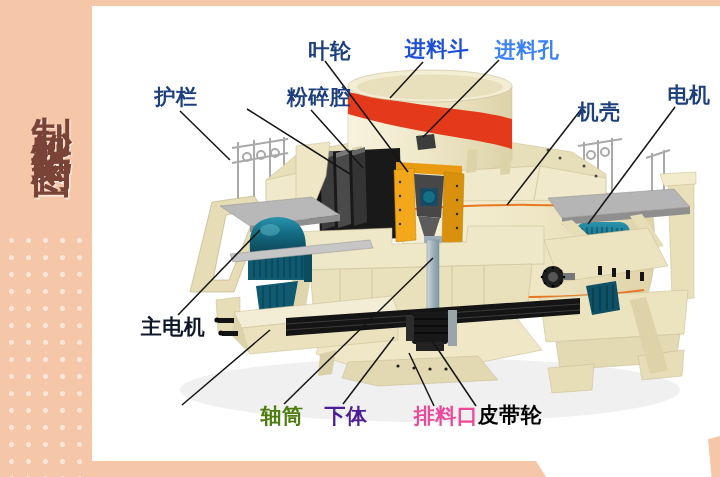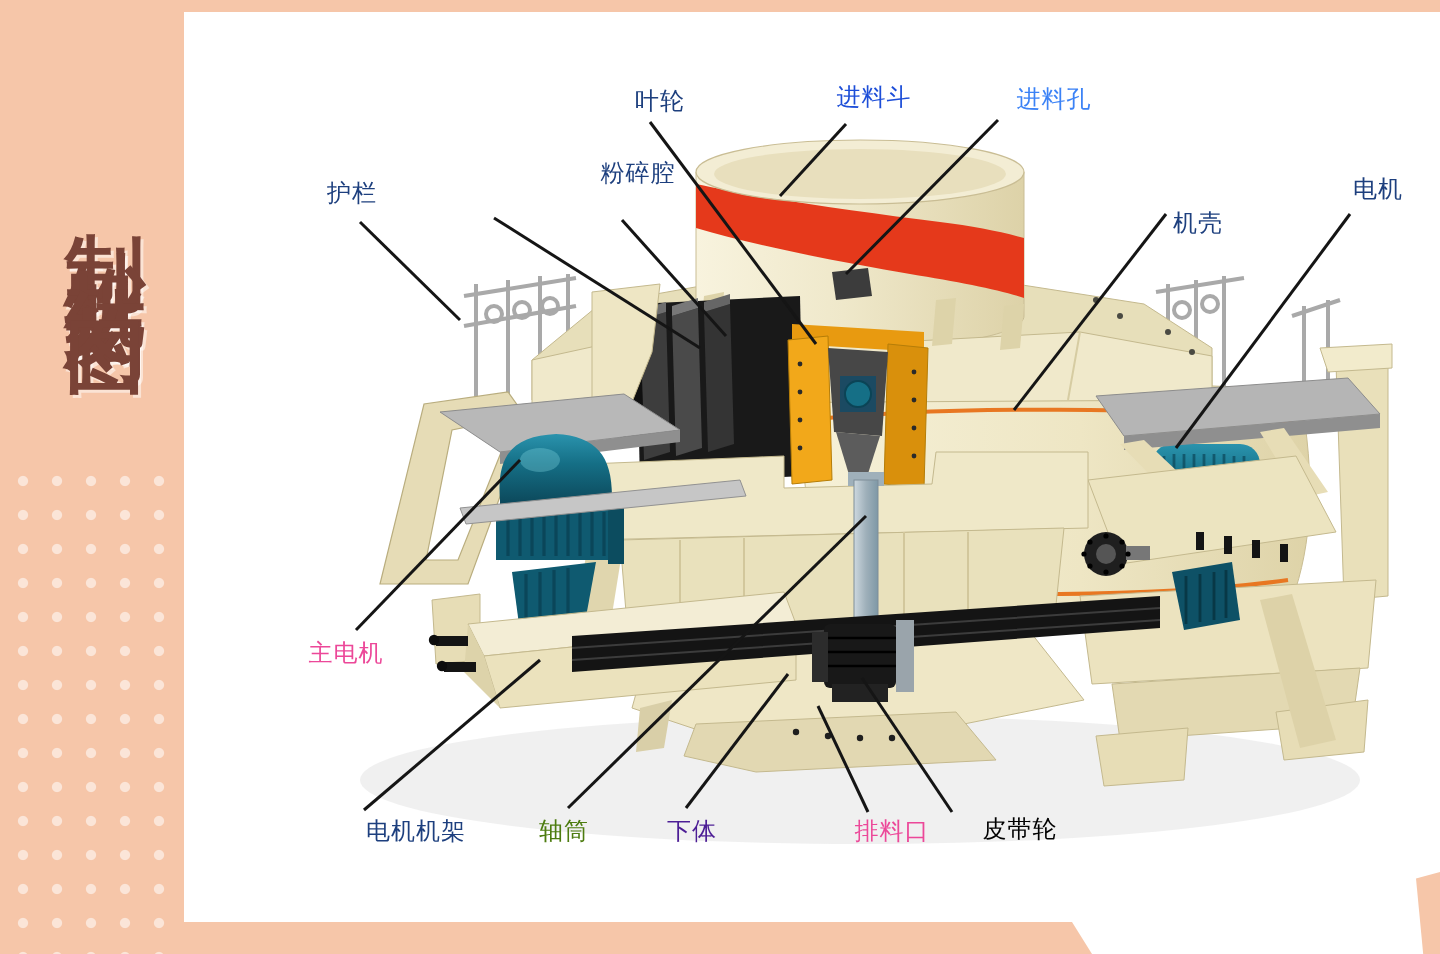--- a/index.html
+++ b/index.html
@@ -17,21 +17,21 @@
     background-image:radial-gradient(rgba(255,255,255,.55) 2.3px,rgba(255,255,255,0) 2.8px);
     background-size:17px 17px;}
   #page-title{position:absolute;left:30px;top:84px;z-index:3;
     writing-mode:vertical-rl;text-orientation:upright;
     font-size:40px;font-weight:bold;letter-spacing:9px;color:#7a4337;
     text-shadow:1.5px 1.5px 0 rgba(255,255,255,.5);line-height:44px;}
   #machine-svg{position:absolute;left:0;top:0;z-index:4;}
   #leader-svg{position:absolute;left:0;top:0;z-index:6;}
   #labels{position:absolute;left:0;top:0;width:720px;height:477px;z-index:7;pointer-events:none;}
   .part-label{position:absolute;transform:translate(-50%,-50%);
-    font-size:12px;font-weight:normal;color:#1d3f7e;white-space:nowrap;letter-spacing:.5px;padding-left:24px;}
+    font-size:21px;font-weight:bold;color:#1d3f7e;white-space:nowrap;letter-spacing:.5px;padding-left:24px;}
 </style>
 </head>
 <body>
 
 <div id="stage">
 
   <div id="sidebar" class="salmon" style="background: rgb(246, 198, 169);"></div>
   <div id="top-strip" class="salmon"></div>
   <div id="bottom-band" class="salmon"></div>
   <div id="corner-sliver" class="salmon"></div>
@@ -269,24 +269,23 @@
       <line x1="343" y1="404" x2="394" y2="337" stroke="#151515" stroke-width="1.5"></line>
       <line x1="434" y1="406" x2="409" y2="353" stroke="#151515" stroke-width="1.5"></line>
       <line x1="476" y1="406" x2="431" y2="339" stroke="#151515" stroke-width="1.5"></line>
     </svg>
 
   <div id="labels">
       <div class="part-label" style="left: 318px; top: 51px; color: rgb(29, 63, 126);">叶轮</div>
       <div class="part-label" style="left: 425px; top: 49px; color: #1d4ed8;">进料斗</div>
       <div class="part-label" style="left: 515px; top: 50px; color: #3b82f6;">进料孔</div>
       <div class="part-label" style="left: 164px; top: 97px; color: rgb(29, 63, 126);">护栏</div>
-      <div class="part-label" style="left: 307px; top: 87px; color: rgb(29, 63, 126);">粉碎腔</div>
+      <div class="part-label" style="left: 307px; top: 97px; color: rgb(29, 63, 126);">粉碎腔</div>
       <div class="part-label" style="left: 587px; top: 95px; color: rgb(29, 63, 126); margin-top: 17px;">机壳</div>
       <div class="part-label" style="left: 677px; top: 95px; color: rgb(29, 63, 126);">电机</div>
-      <div class="part-label" style="left: 161px; top: 327px; color: #ec4899; text-align: right;">主电机</div>
-      <div class="part-label" style="left: 196px; top: 416px; color: rgb(29, 63, 126);">电机机架</div>
+      <div class="part-label" style="left: 161px; top: 327px; color: #0f172a; text-align: right;">主电机</div>
       <div class="part-label" style="left: 270px; top: 416px; color: #4d7c0f;">轴筒</div>
       <div class="part-label" style="left: 334px; top: 416px; color: #4c1d95;">下体</div>
       <div class="part-label" style="left: 434px; top: 416px; color: #ec4899;">排料口</div>
       <div class="part-label" style="left: 498px; top: 415px; color: #000000;">皮带轮</div>
     </div>
 
 </div>
 
 </body></html>

